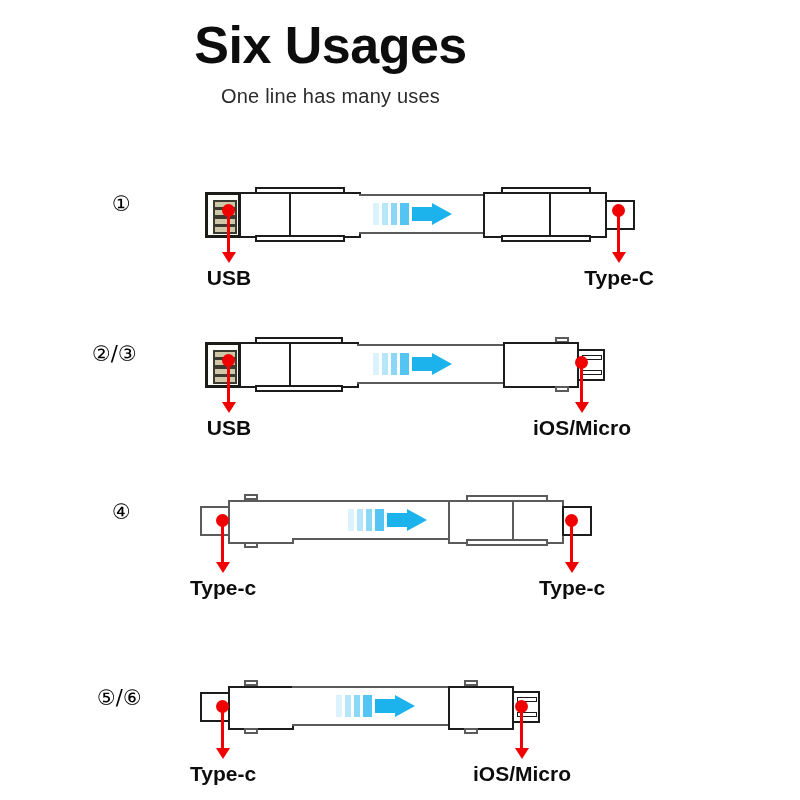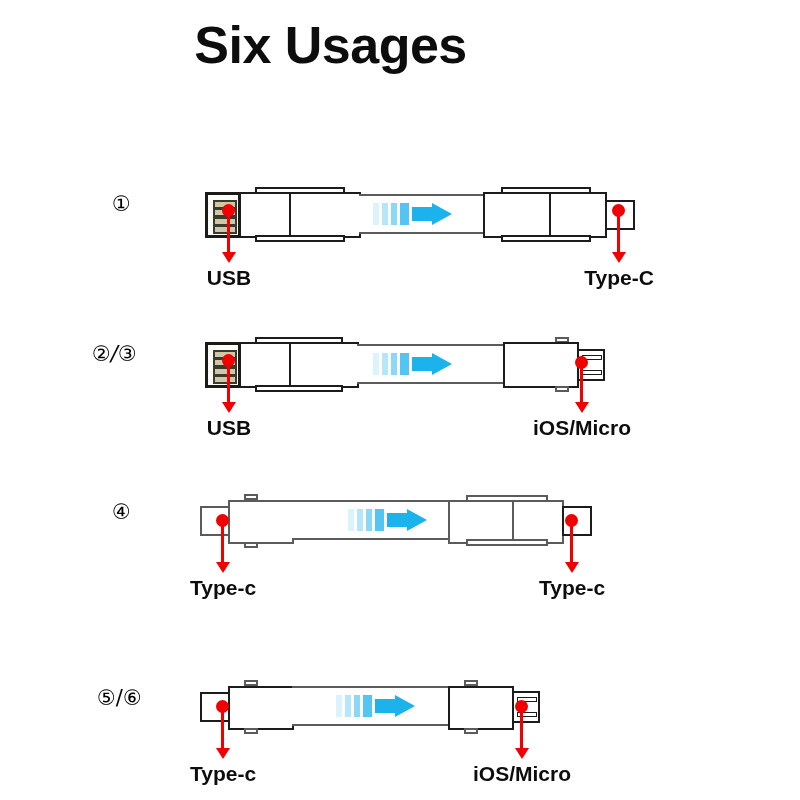--- a/index.html
+++ b/index.html
@@ -245,20 +245,21 @@
     color: #0d0d0d;
     white-space: nowrap;
     transform: translateX(-50%);
   }
 </style>
 </head>
 <body>
 
 <div class="header">
   <h1 class="title">Six Usages</h1>
+  <p class="subtitle">One line has many uses</p>
 </div>
 
 <div class="row row-1">
 
   <div class="index-badge" style="left:112px;">①</div>
 
   <div class="cable" style="left:205px; top:30px; width:440px;">
 
     <div class="usb-plug" style="left:0px; top:12px; width:36px; height:46px;">
       <div class="usb-contacts" style="left:5px; top:5px; width:24px; height:34px;">
@@ -304,21 +305,21 @@
   <div class="callout" style="left:618px; top:60px;">
     <div class="dot"></div>
     <div class="stem" style="height:42px;"></div>
     <div class="head" style="top:42px;"></div>
     <div class="caption" style="top:56px; left:1px;">Type-C</div>
   </div>
 </div>
 
 <div class="row row-2">
 
-  <div class="index-badge" style="left:92px;font-style:italic;">②/③</div>
+  <div class="index-badge" style="left:92px;">②/③</div>
 
   <div class="cable" style="left:205px; top:30px; width:400px;">
 
     <div class="usb-plug" style="left:0px; top:12px; width:36px; height:46px;">
       <div class="usb-contacts" style="left:5px; top:5px; width:24px; height:34px;">
         <div class="usb-pin"></div>
         <div class="usb-pin"></div>
         <div class="usb-pin"></div>
         <div class="usb-pin"></div>
       </div>

